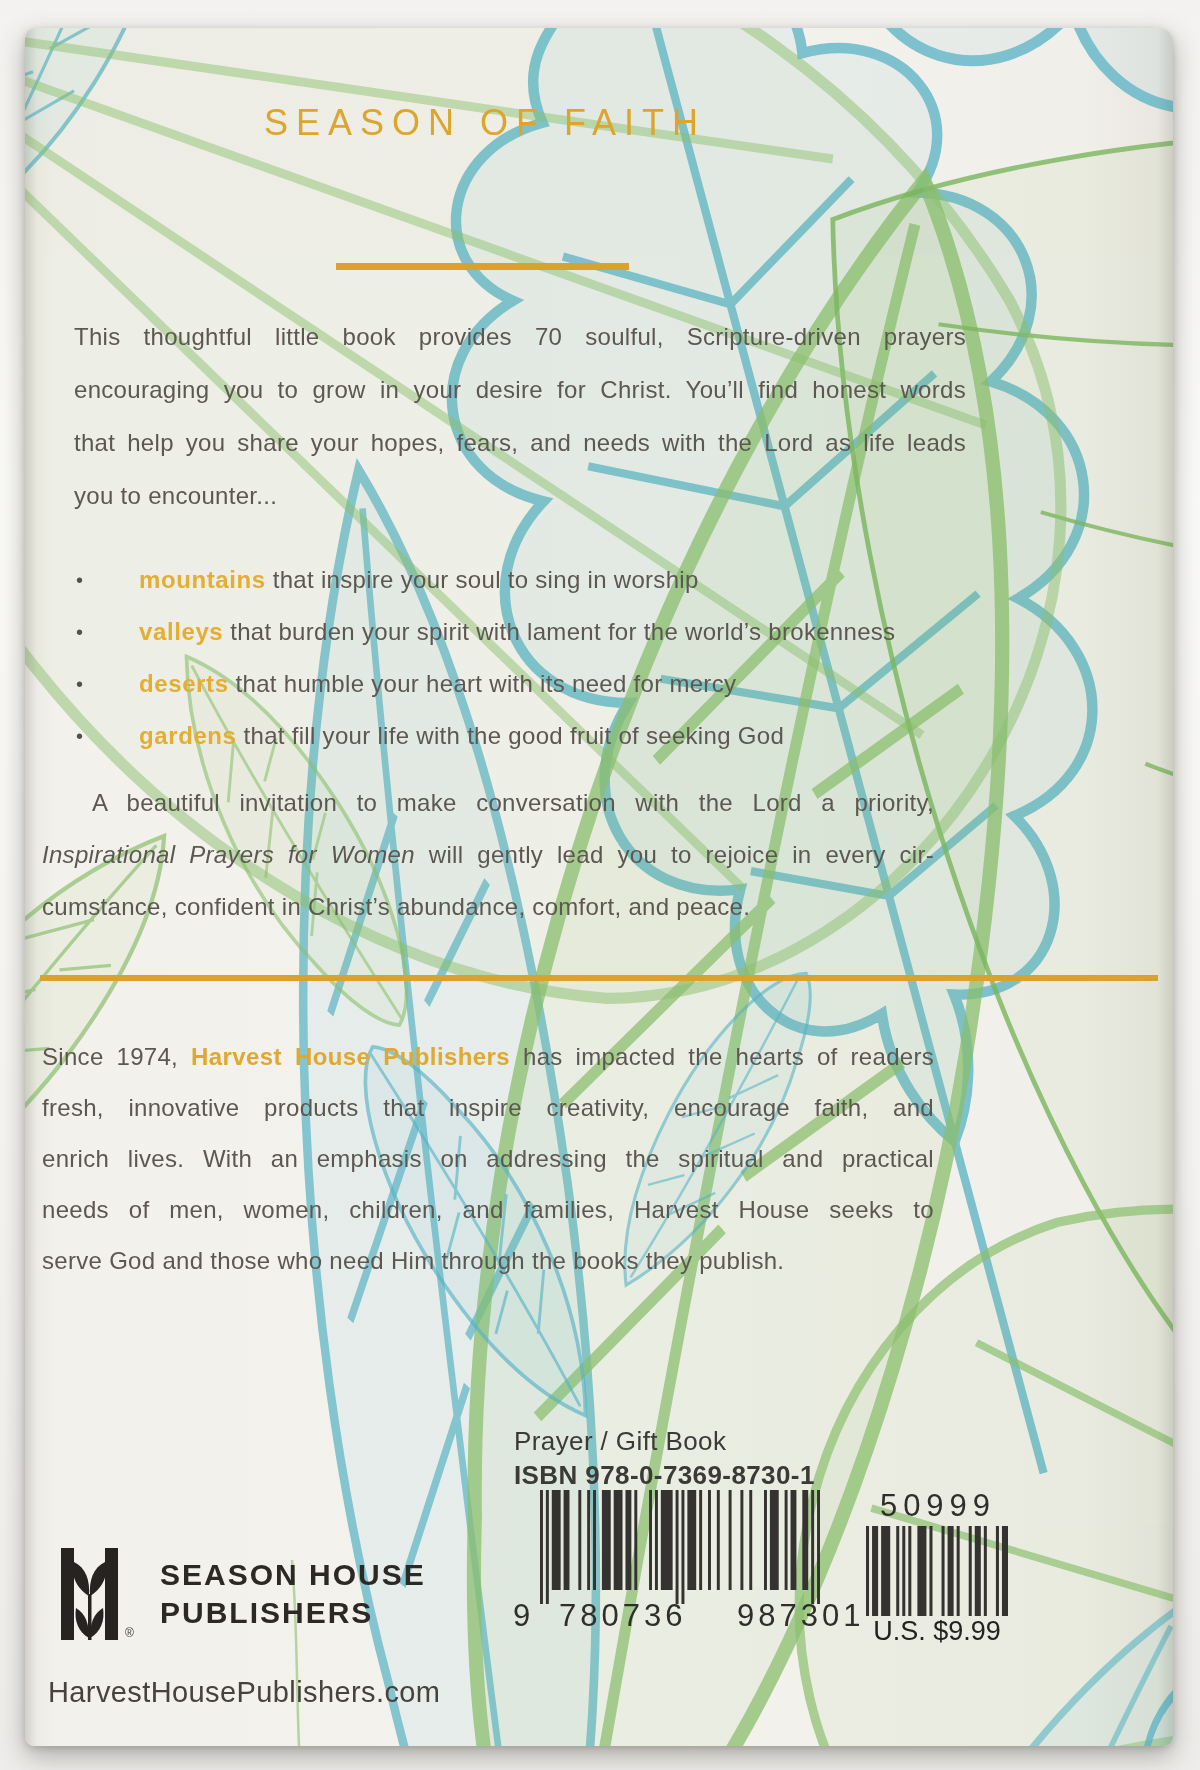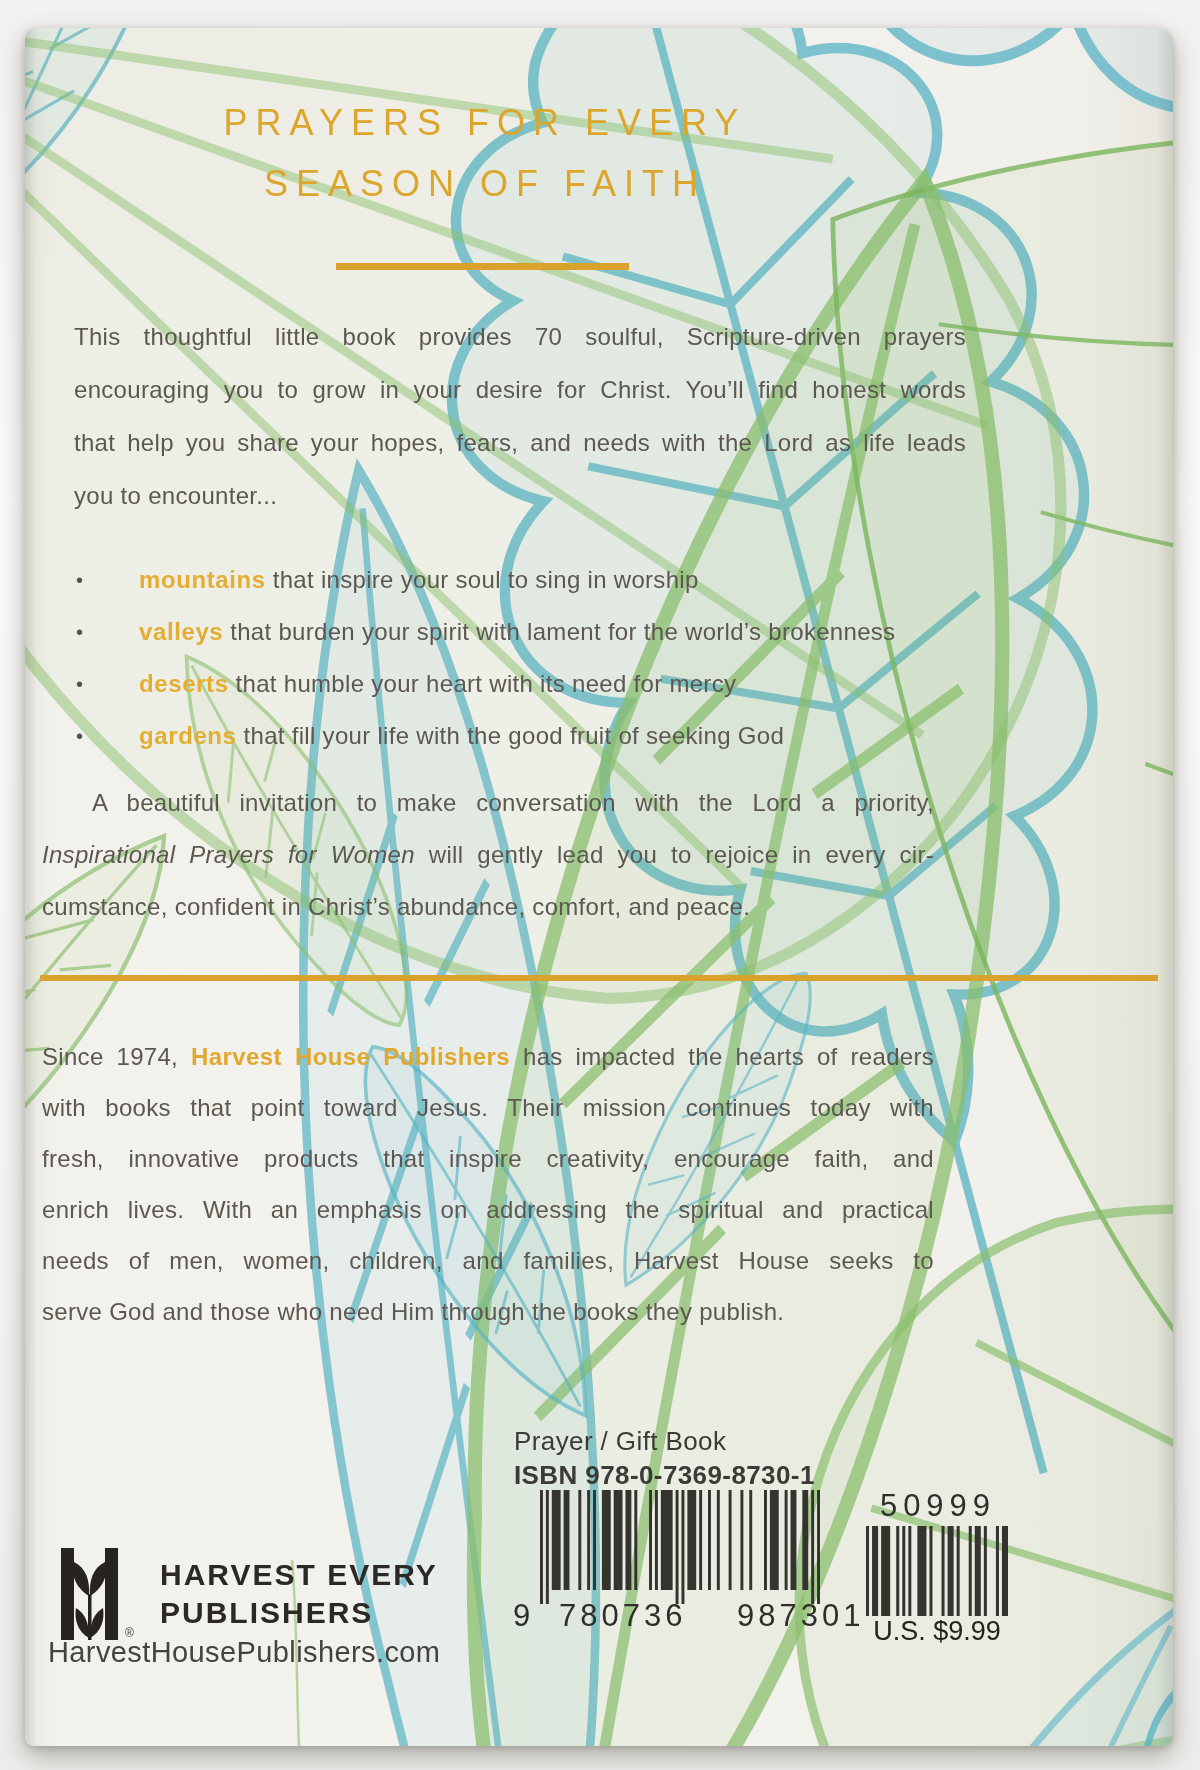--- a/index.html
+++ b/index.html
@@ -54,21 +54,21 @@
   #ean-d2{left:179px;letter-spacing:4px;margin-left:45px;}
   #price-code{left:833px;top:1460px;width:160px;text-align:center;font-size:31px;
     letter-spacing:6px;color:#2f2e2b;}
   #barcode-supp{left:838px;top:1498px;}
   #price{left:827px;top:1588px;width:170px;text-align:center;font-size:27px;font-weight:normal;color:#23221f;}
 
   #logo-mark{left:30px;top:1518px;}
   #reg-mark{left:100px;top:1598px;font-size:12px;color:#44403b;}
   #pub-name1{left:135px;top:1530px;font-size:30px;font-weight:bold;color:#2c2924;letter-spacing:2px;}
   #pub-name2{left:135px;top:1568px;font-size:30px;font-weight:bold;color:#2c2924;letter-spacing:2px;}
-  #website{left:23px;top:1608px;font-size:29px;color:#46423d;letter-spacing:.4px;}
+  #website{left:23px;top:1648px;font-size:29px;color:#46423d;letter-spacing:.4px;}
 </style>
 </head>
 <body>
 
 <div class="photo">
   <div class="book">
 
     <svg class="decor" width="1148" height="1718" viewBox="0 0 1148 1718" aria-hidden="true">
       <defs>
         <symbol id="oakleaf" viewBox="0 0 100 230" overflow="visible">
@@ -127,21 +127,20 @@
         <g style="color:#56b2c4">
           <use href="#oakleaf" opacity="0.75" transform="translate(1022,1282) rotate(6) scale(0.62,0.95)"></use>
           <use href="#oakleaf" opacity="0.75" transform="translate(1098,1556) rotate(-16) scale(0.75,0.95)"></use>
           <use href="#slimleaf" opacity="0.6" transform="translate(928,1468) rotate(25) scale(0.5)"></use>
           <use href="#oakleaf" opacity="0.5" transform="translate(700,1770) rotate(115) scale(0.8,0.55)"></use>
         </g>
       </g>
     </svg>
 
     <div class="layer" id="title">
-      <div>PRAYERS FOR EVERY</div>
       <div>SEASON OF FAITH</div>
     </div>
     <div class="layer" id="rule-short"></div>
 
     <div class="layer jpara" id="intro">
         <div class="jline">This thoughtful little book provides 70 soulful, Scripture-driven prayers</div>
         <div class="jline">encouraging you to grow in your desire for Christ. You’ll find honest words</div>
         <div class="jline">that help you share your hopes, fears, and needs with the Lord as life leads</div>
         <div class="jline last">you to encounter...</div>
       </div>
@@ -156,21 +155,20 @@
     <div class="layer jpara" id="invitation">
         <div class="jline indent"><span>A beautiful invitation to make conversation with the Lord a priority,</span></div>
         <div class="jline"><span class="em">Inspirational Prayers for Women</span><span> will gently lead you to rejoice in every cir-</span></div>
         <div class="jline last"><span>cumstance, confident in Christ’s abundance, comfort, and peace.</span></div>
       </div>
 
     <div class="layer" id="rule-long"></div>
 
     <div class="layer jpara" id="blurb">
         <div class="jline"><span>Since 1974, </span><span class="gold">Harvest House Publishers</span><span> has impacted the hearts of readers</span></div>
-        <div class="jline">with books that point toward Jesus. Their mission continues today with</div>
         <div class="jline">fresh, innovative products that inspire creativity, encourage faith, and</div>
         <div class="jline">enrich lives. With an emphasis on addressing the spiritual and practical</div>
         <div class="jline">needs of men, women, children, and families, Harvest House seeks to</div>
         <div class="jline last">serve God and those who need Him through the books they publish.</div>
       </div>
 
     <div class="layer" id="category">Prayer / Gift Book</div>
     <div class="layer" id="isbn">ISBN 978-0-7369-8730-1</div>
 
     <svg class="layer" id="barcode-main" width="280" height="116">
@@ -235,18 +233,18 @@
     <svg class="layer" id="logo-mark" width="75" height="98" viewBox="0 0 75 98">
       <rect x="6" y="2" width="13" height="92" fill="#262320"></rect>
       <rect x="50" y="2" width="13" height="92" fill="#262320"></rect>
       <path d="M34,50 C21,42 15,28 19,16 C31,22 35,34 34,50 Z" fill="#262320"></path>
       <path d="M35,50 C48,42 54,28 50,16 C38,22 34,34 35,50 Z" fill="#262320"></path>
       <path d="M34,92 C23,86 19,74 21,62 C31,68 34,78 34,92 Z" fill="#262320"></path>
       <path d="M35,92 C46,86 50,74 48,62 C38,68 35,78 35,92 Z" fill="#262320"></path>
       <rect x="33" y="48" width="3.5" height="46" fill="#262320"></rect>
     </svg>
     <div class="layer" id="reg-mark">®</div>
-    <div class="layer" id="pub-name1">HARVEST EVERY</div>
+    <div class="layer" id="pub-name1">SEASON HOUSE</div>
     <div class="layer" id="pub-name2">PUBLISHERS</div>
     <div class="layer" id="website">HarvestHousePublishers.com</div>
 
   </div>
 </div>
 
 </body></html>

